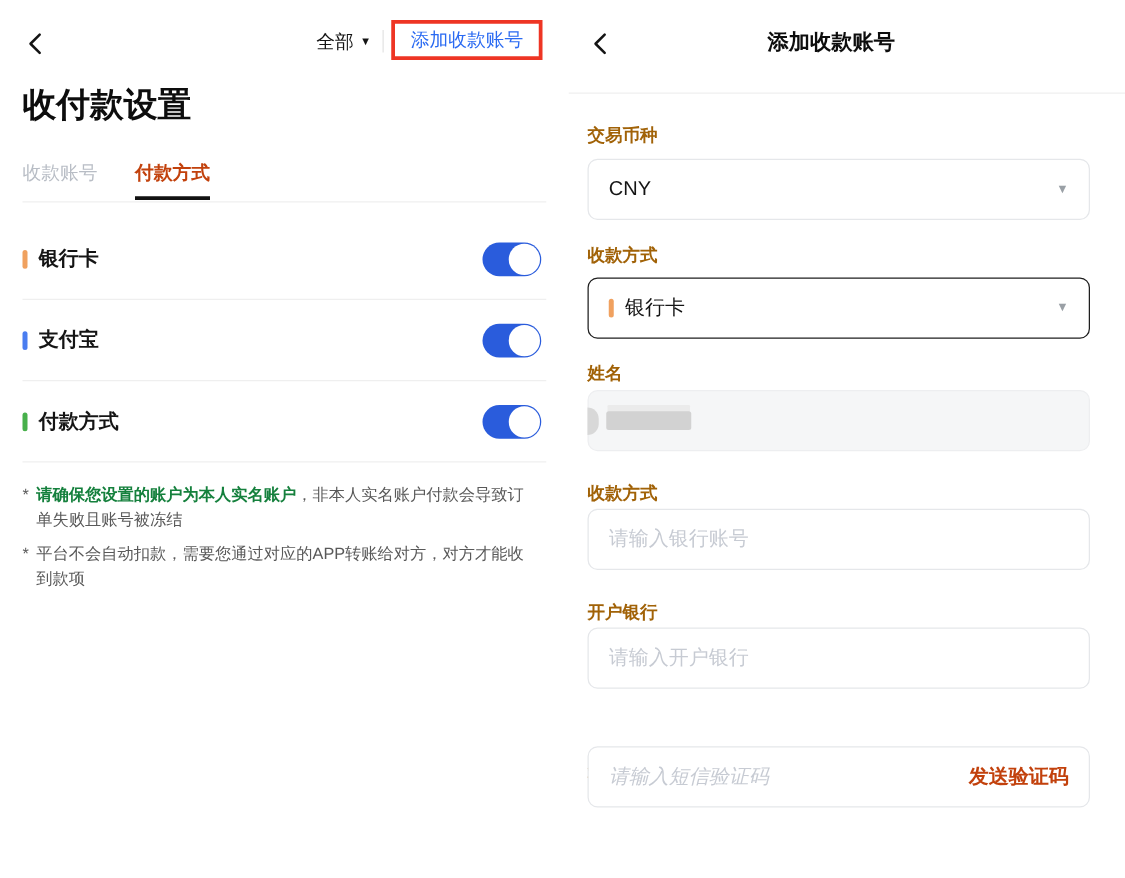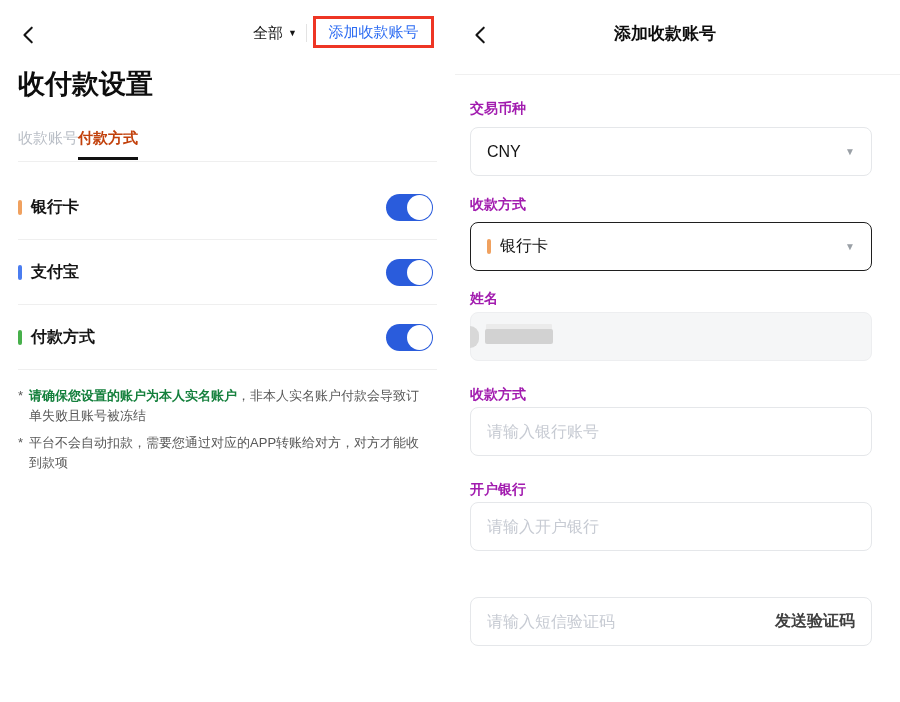--- a/index.html
+++ b/index.html
@@ -15,21 +15,21 @@
     font-size:15px; font-weight:500; color:#141414; cursor:pointer; }
   #lp-filter .caret { font-size:9px; color:#141414; line-height:1; }
   #lp-sep { position:absolute; top:24px; left:306px; width:1px; height:18px; background:#e3e3e3; }
 
   #add-account-box { position:absolute; top:16px; left:313px; width:121px; height:32px;
     border:3px solid #ee3524; display:flex; align-items:center; justify-content:center; cursor:pointer; }
   #add-account-box span { font-size:15px; color:#2a6af2; white-space:nowrap; }
 
   #lp-title { position:absolute; top:66px; left:18px; font-size:27px; font-weight:700; color:#0d0d0d; }
 
-  #lp-tabs { position:absolute; top:129px; left:18px; display:flex; font-size:15px; }
+  #lp-tabs { position:absolute; top:129px; left:18px; display:flex; gap:30px; font-size:15px; }
   .tab { cursor:pointer; padding-bottom:12px; position:relative; }
   .tab.inactive { color:#b8bdc5; }
   .tab.active { color:#c2410c; font-weight:700; }
   .tab.active::after { content:""; position:absolute; left:0; right:0; bottom:0; height:3px; background:#111; }
   .lp-divider { position:absolute; left:18px; width:419px; height:1px; background:#efefef; }
 
   .pm-row { position:absolute; left:18px; width:415px; height:52px;
     display:flex; align-items:center; justify-content:space-between; }
   .pm-left { display:flex; align-items:center; gap:9px; }
   .pm-marker { width:4px; height:15px; border-radius:2px; }
@@ -41,39 +41,39 @@
     font-size:13px; line-height:20px; color:#595959; }
   .note .star { flex:0 0 auto; }
   .note .hl { color:#15803d; font-weight:700; }
 
   
   #right-panel { position:absolute; left:455px; top:0; width:445px; height:702px; }
   #rp-title { position:absolute; top:22px; left:0; width:420px; text-align:center;
     font-size:17px; font-weight:700; color:#0d0d0d; }
   #rp-header-divider { position:absolute; top:74px; left:0; width:445px; height:1px; background:#f0f0f0; }
 
-  .fld-label { position:absolute; left:15px; font-size:14px; font-weight:600; color:#a21caf; }
+  .fld-label { position:absolute; left:15px; font-size:14px; font-weight:600; color:#a16207; }
   .fld-box { position:absolute; left:15px; width:402px; height:49px; border-radius:8px;
     border:1px solid #e5e7ea; background:#fff; display:flex; align-items:center; padding:12px 16px; }
   .fld-box.select { cursor:pointer; justify-content:space-between; }
   .fld-box.select .sel-val { font-size:16px; color:#141414; display:flex; align-items:center; gap:9px; }
   .fld-box.select .sel-caret { font-size:10px; color:#9aa0a6; line-height:1; }
   .fld-box.focused { border:1.5px solid #1f1f1f; }
   .fld-box.disabled { background:#f5f6f7; border-color:#edeef0; }
 
   .fld-input { position:absolute; left:15px; width:402px; height:49px; border-radius:8px;
     border:1px solid #e5e7ea; background:#fff; padding:0 16px; font-size:16px; color:#141414;
     font-family:"Liberation Sans","DejaVu Sans",sans-serif; outline:none; }
   .fld-input::placeholder { color:#c7cbd3; }
 
   #sms-box { display:flex; align-items:center; justify-content:space-between; }
   #sms-input { border:none; outline:none; background:transparent; flex:1; font-size:16px;
-    font-family:"Liberation Sans","DejaVu Sans",sans-serif; color:#6d28d9; }
+    font-family:"Liberation Sans","DejaVu Sans",sans-serif; color:#6d28d9;font-style:italic; }
   #sms-input::placeholder { color:#c7cbd3; }
-  #sms-send { font-size:16px; font-weight:700; color:#404040; white-space:nowrap; cursor:pointer; }
+  #sms-send { font-size:16px; font-weight:700; color:#c2410c; white-space:nowrap; cursor:pointer; }
 
   .redact-wrap { display:flex; align-items:center; gap:6px; filter:blur(0.6px); }
   .redact-arc { width:9px; height:22px; background:#d8d8d8; border-radius:0 11px 11px 0; margin-left:-17px; }
   .redact-block { width:68px; height:15px; background:#d2d2d2; border-radius:2px;
     box-shadow:0 -6px 0 -1px #ebebeb; }
 </style>
 </head>
 <body>
 
 <div id="left-panel">

